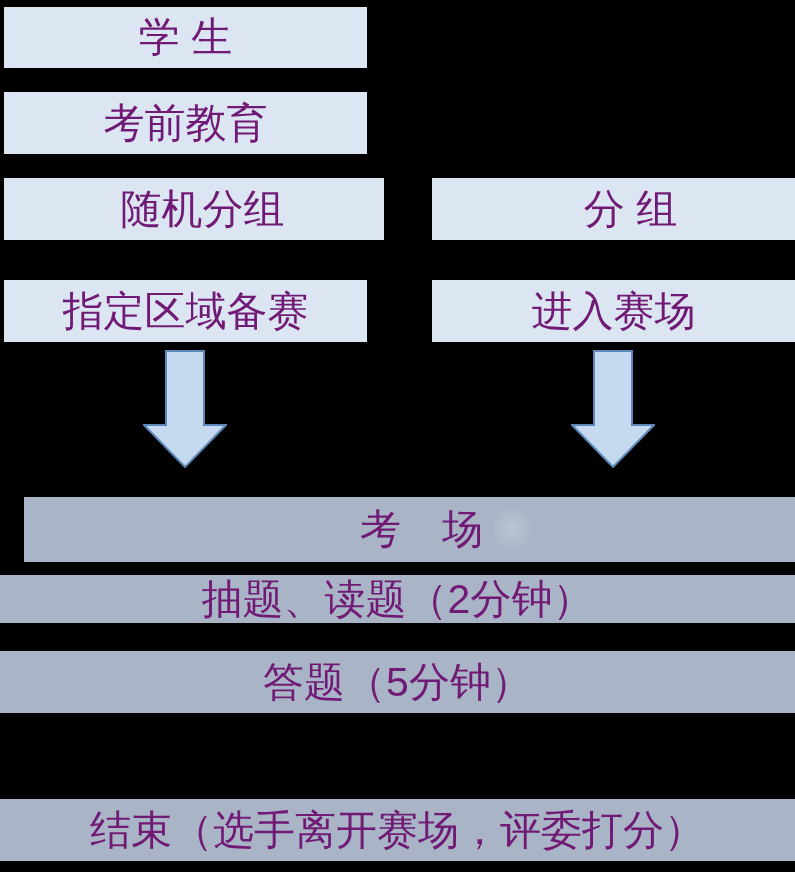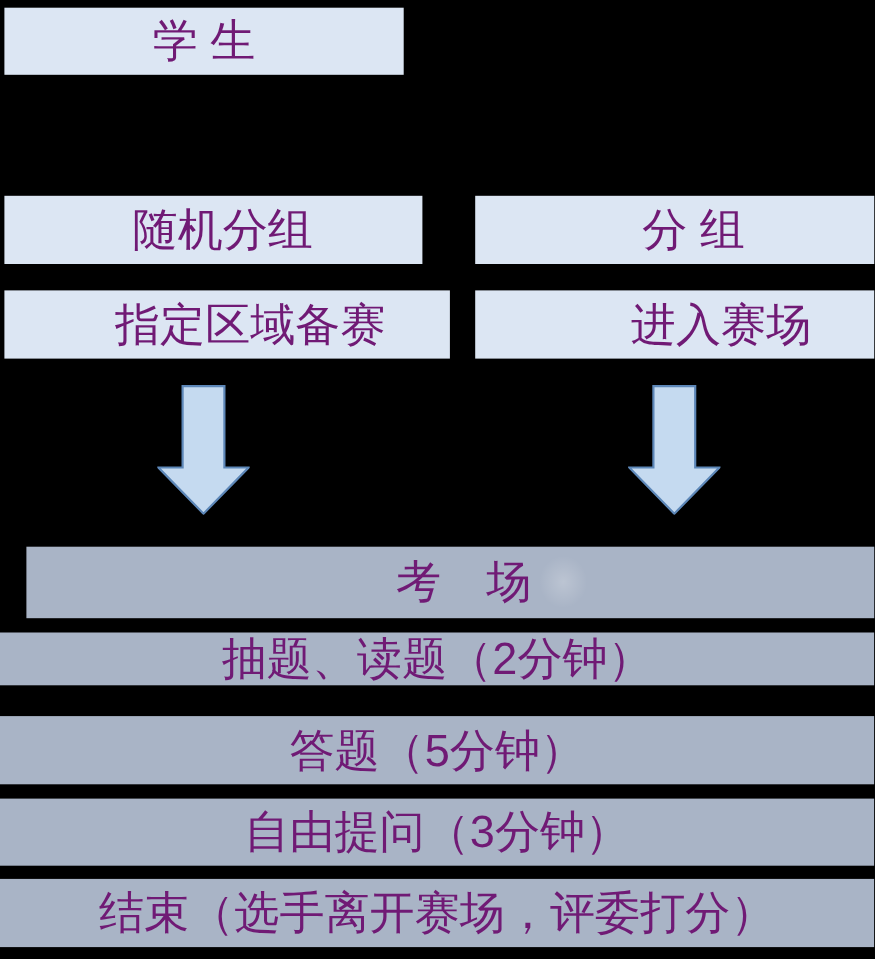--- a/index.html
+++ b/index.html
@@ -32,21 +32,21 @@
   }
   .box-gray {
     background: #a9b4c6;
   }
   
   .col-left  { left: 4px;   width: 363px; }
   .col-right { left: 432px; width: 363px; }
   .row-1 { top: 7px;   height: 61px; }
   .row-2 { top: 92px;  height: 62px; }
   .row-3 { top: 178px; height: 62px; padding-left: 17px; }
-  .row-4 { top: 264px; height: 62px; padding-left: 42px; }
+  .row-4 { top: 280px; height: 62px; }
   
   .wide { left: 0; width: 795px; }
   .wrow-1 { top: 497px; height: 65px; margin-left: 24px; }
   .wrow-2 { top: 575px; height: 48px; }
   .wrow-3 { top: 651px; height: 62px; }
   .wrow-4 { top: 726px; height: 61px; }
   .wrow-5 { top: 799px; height: 62px; }
   .arrow {
     position: absolute;
     top: 350px;
@@ -66,20 +66,23 @@
     pointer-events: none;
   }
 </style>
 </head>
 <body>
 
 <div class="stage">
 
   <div class="box box-light col-left row-1">
     <span>学 生</span>
+  </div>
+  <div class="box box-light col-left row-2">
+    <span>考前教育</span>
   </div>
   <div class="box box-light col-left row-3">
     <span>随机分组</span>
   </div>
   <div class="box box-light col-left row-4">
     <span>指定区域备赛</span>
   </div>
 
   <div class="box box-light col-right row-3">
     <span>分 组</span>
@@ -102,20 +105,17 @@
   <div class="box box-gray wide wrow-1">
     <span>考　场</span>
   </div>
   <div class="smudge"></div>
   <div class="box box-gray wide wrow-2">
     <span>抽题、读题（2分钟）</span>
   </div>
   <div class="box box-gray wide wrow-3">
     <span>答题（5分钟）</span>
   </div>
-  <div class="box box-gray wide wrow-4">
-    <span>自由提问（3分钟）</span>
-  </div>
   <div class="box box-gray wide wrow-5">
     <span>结束（选手离开赛场，评委打分）</span>
   </div>
 
 </div>
 
 </body></html>

